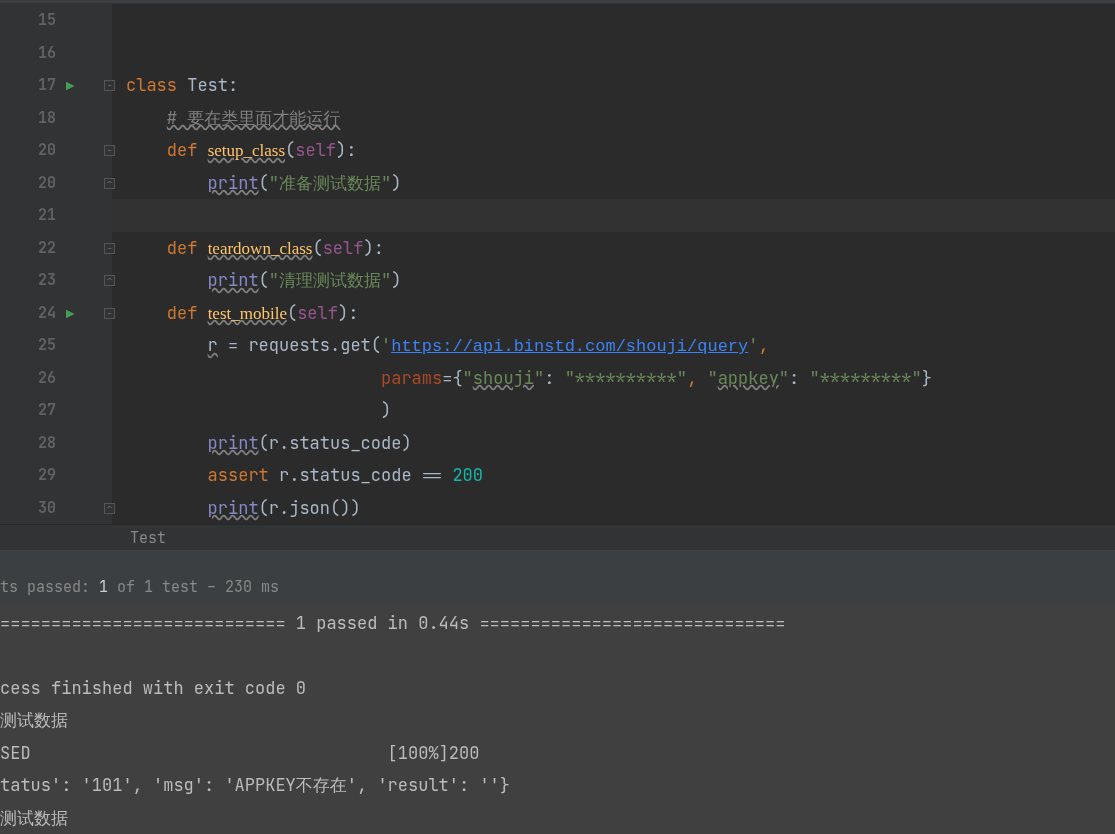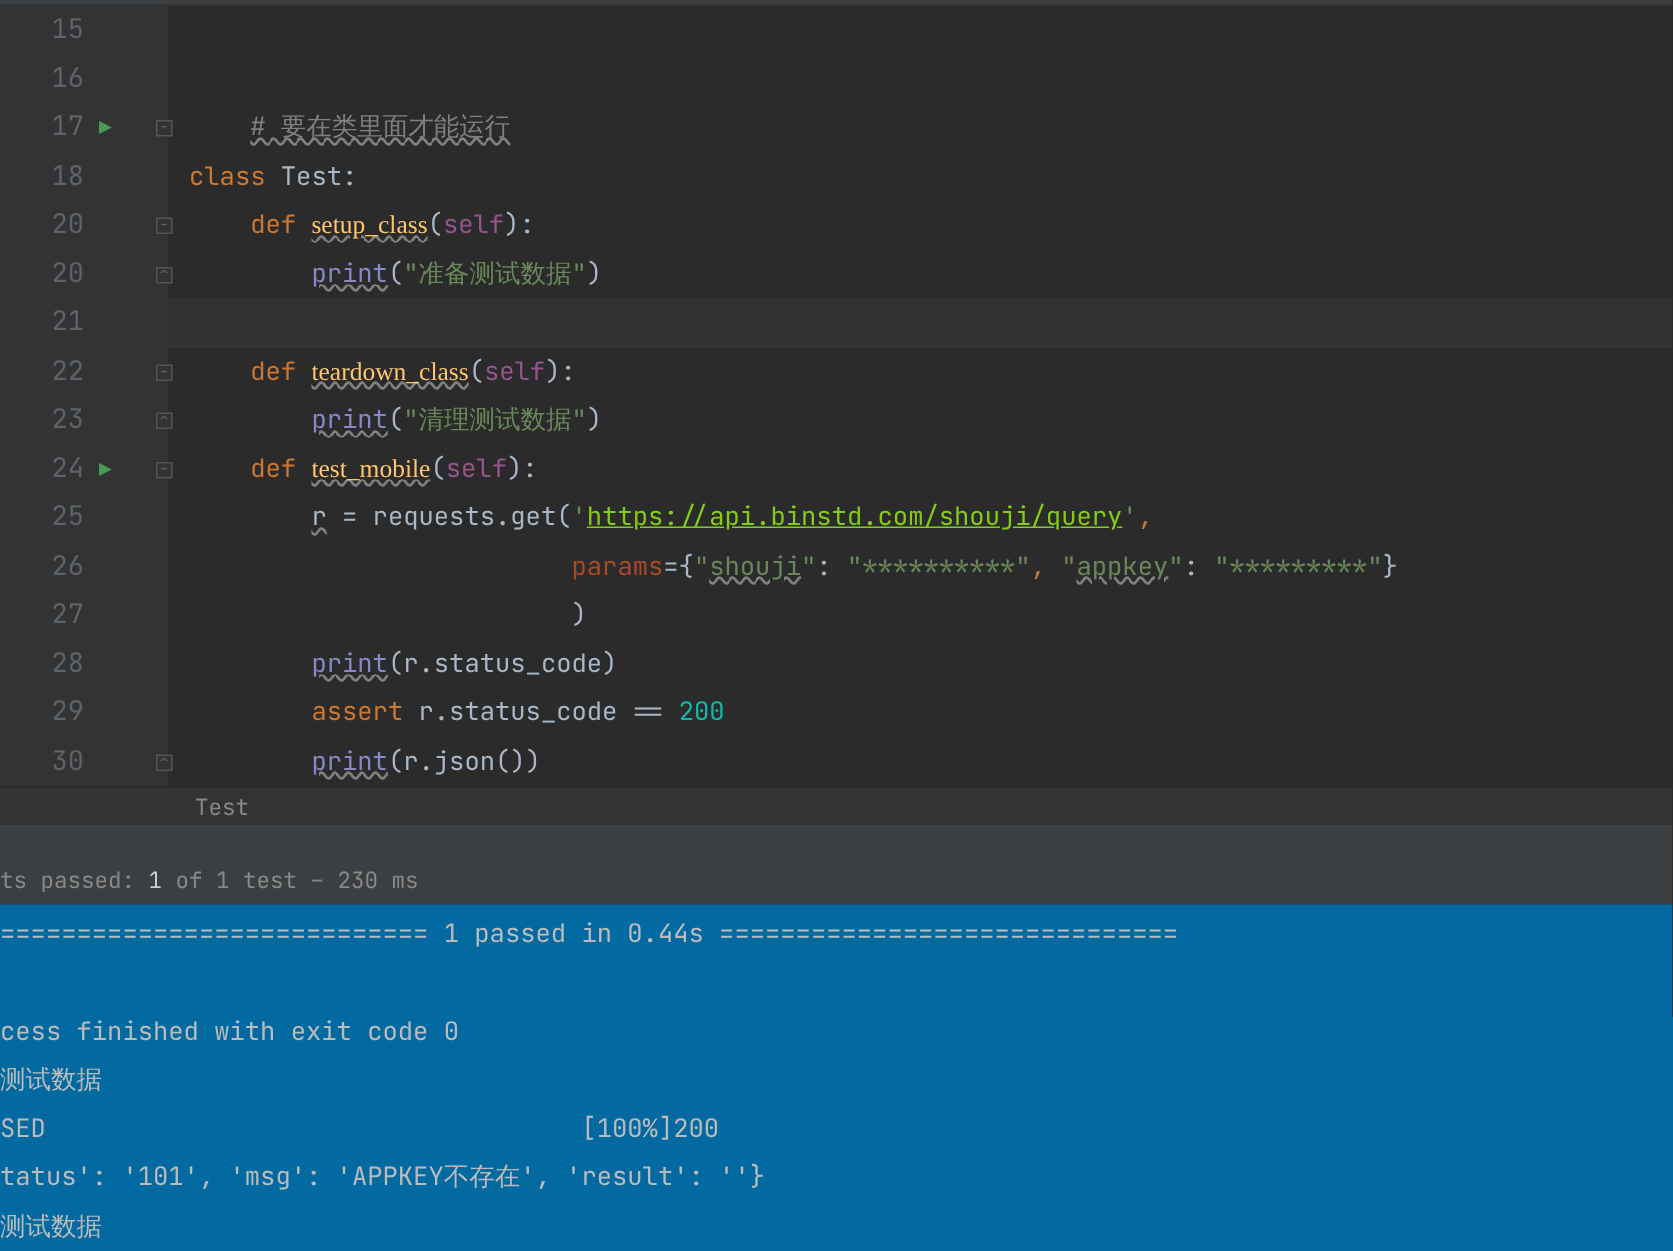--- a/index.html
+++ b/index.html
@@ -4,48 +4,48 @@
 <style>
   * { margin:0; padding:0; box-sizing:border-box; }
   html,body { width:1115px; height:834px; background:#2b2b2b; color:#a9b7c6;
     font-family:"JetBrains Mono","Consolas","Menlo",monospace; font-size:17px;
     overflow:hidden; }
   .root { display:flex; flex-direction:column; height:100%; }
   .tabs { height:6px; background:#3c3f41; border-bottom:1px solid #323232; }
   .editor { flex:none; display:flex; background:#2b2b2b; position:relative; }
   .gutter { width:112px; background:#313335; color:#606366; text-align:right;
     padding-right:56px; user-select:none; position:relative; }
-  .gutter .ln { height:32.5px; line-height:32.5px; font-size:18px; }
+  .gutter .ln { height:32.5px; line-height:32.5px; font-size:15px;font-weight:bold; }
   .runmark { position:absolute; left:66px; color:#499c54; font-size:14px; }
   .fold { position:absolute; left:104px; color:#606366; font-size:11px;
     border:1px solid #555; width:11px; height:11px; line-height:9px;
     text-align:center; background:#313335; }
   .code { flex:1; padding-left:14px; position:relative; }
   .code .row { height:32.5px; line-height:32.5px; white-space:pre; }
   .hl-line { position:absolute; left:0; right:0; height:32.5px;
     background:#323232; z-index:0; }
   .code .row span { position:relative; z-index:1; }
   .kw { color:#cc7832; }
   .def { color:#ffc66d; text-decoration:underline wavy #808080;font-family:Liberation Serif, serif; }
   .self { color:#94558d; }
   .str { color:#6a8759; }
-  .url { color:#84cc16; text-decoration:underline; }
+  .url { color:#3b82f6; text-decoration:underline;font-family:Liberation Mono, monospace; }
   .cmt { color:#808080; text-decoration:underline wavy #808080; }
   .num { color:#14b8a6; }
   .id { color:#a9b7c6; }
   .wavy { text-decoration:underline wavy #808080; }
   .builtin { color:#8888c6; text-decoration:underline wavy #808080; }
   .kwarg { color:#aa4926; }
   .crumb-bar { height:26px; background:#313335; color:#888; font-size:15px;
     padding-left:130px; line-height:26px; border-top:1px solid #282828; }
   .spacer { height:38px; background:#3c3f41; }
   .status-line { background:#3c3f41; color:#888; font-size:15px;
     padding:2px 0 6px 0; }
   .status-line .hi { color:#ccc; }
-  .console { flex:1; background:#0369a1; color:#bbb; font-size:17px;
+  .console { flex:1; background:#404040; color:#bbb; font-size:17px;
     line-height:32.5px; white-space:pre; padding-top:4px;
     font-family:"JetBrains Mono","Consolas",monospace; }
   .blue-strip { position:absolute; left:0; top:0; width:13px; background:#214283;
     height:32.5px; }
 </style>
 </head>
 <body>
 
 <div class="root">
 
@@ -77,22 +77,22 @@
         <div class="fold" style="top: 173.5px;">⌃</div>
         <div class="fold" style="top: 238.5px;">−</div>
         <div class="fold" style="top: 271px;">⌃</div>
         <div class="fold" style="top: 303.5px;">−</div>
         <div class="fold" style="top: 498.5px;">⌃</div>
       </div>
     <div class="code" id="code">
         <div class="hl-line" style="top: 195px;"></div>
         <div class="row"></div>
         <div class="row"></div>
+        <div class="row"><span class="kw">class </span><span class="id">Test</span><span class="id">:</span></div>
         <div class="row"><span class="id">    </span><span class="cmt"># 要在类里面才能运行</span></div>
-        <div class="row"><span class="kw">class </span><span class="id">Test</span><span class="id">:</span></div>
         <div class="row"><span class="id">    </span><span class="kw">def </span><span class="def">setup_class</span><span class="id">(</span><span class="self">self</span><span class="id">):</span></div>
         <div class="row"><span class="id">        </span><span class="builtin">print</span><span class="id">(</span><span class="str">"准备测试数据"</span><span class="id">)</span></div>
         <div class="row"><span class="id"> </span></div>
         <div class="row"><span class="id">    </span><span class="kw">def </span><span class="def">teardown_class</span><span class="id">(</span><span class="self">self</span><span class="id">):</span></div>
         <div class="row"><span class="id">        </span><span class="builtin">print</span><span class="id">(</span><span class="str">"清理测试数据"</span><span class="id">)</span></div>
         <div class="row"><span class="id">    </span><span class="kw">def </span><span class="def">test_mobile</span><span class="id">(</span><span class="self">self</span><span class="id">):</span></div>
         <div class="row"><span class="id">        </span><span class="wavy">r</span><span class="id"> = requests.get(</span><span class="str">'</span><span class="url">https://api.binstd.com/shouji/query</span><span class="str">'</span><span class="kw">,</span></div>
         <div class="row"><span class="id">                         </span><span class="kwarg">params</span><span class="id">={</span><span class="str">"</span><span class="str wavy">shouji</span><span class="str">"</span><span class="id">: </span><span class="str">"**********"</span><span class="kw">, </span><span class="str">"</span><span class="str wavy">appkey</span><span class="str">"</span><span class="id">: </span><span class="str">"*********"</span><span class="id">}</span></div>
         <div class="row"><span class="id">                         )</span></div>
         <div class="row"><span class="id">        </span><span class="builtin">print</span><span class="id">(r.status_code)</span></div>

